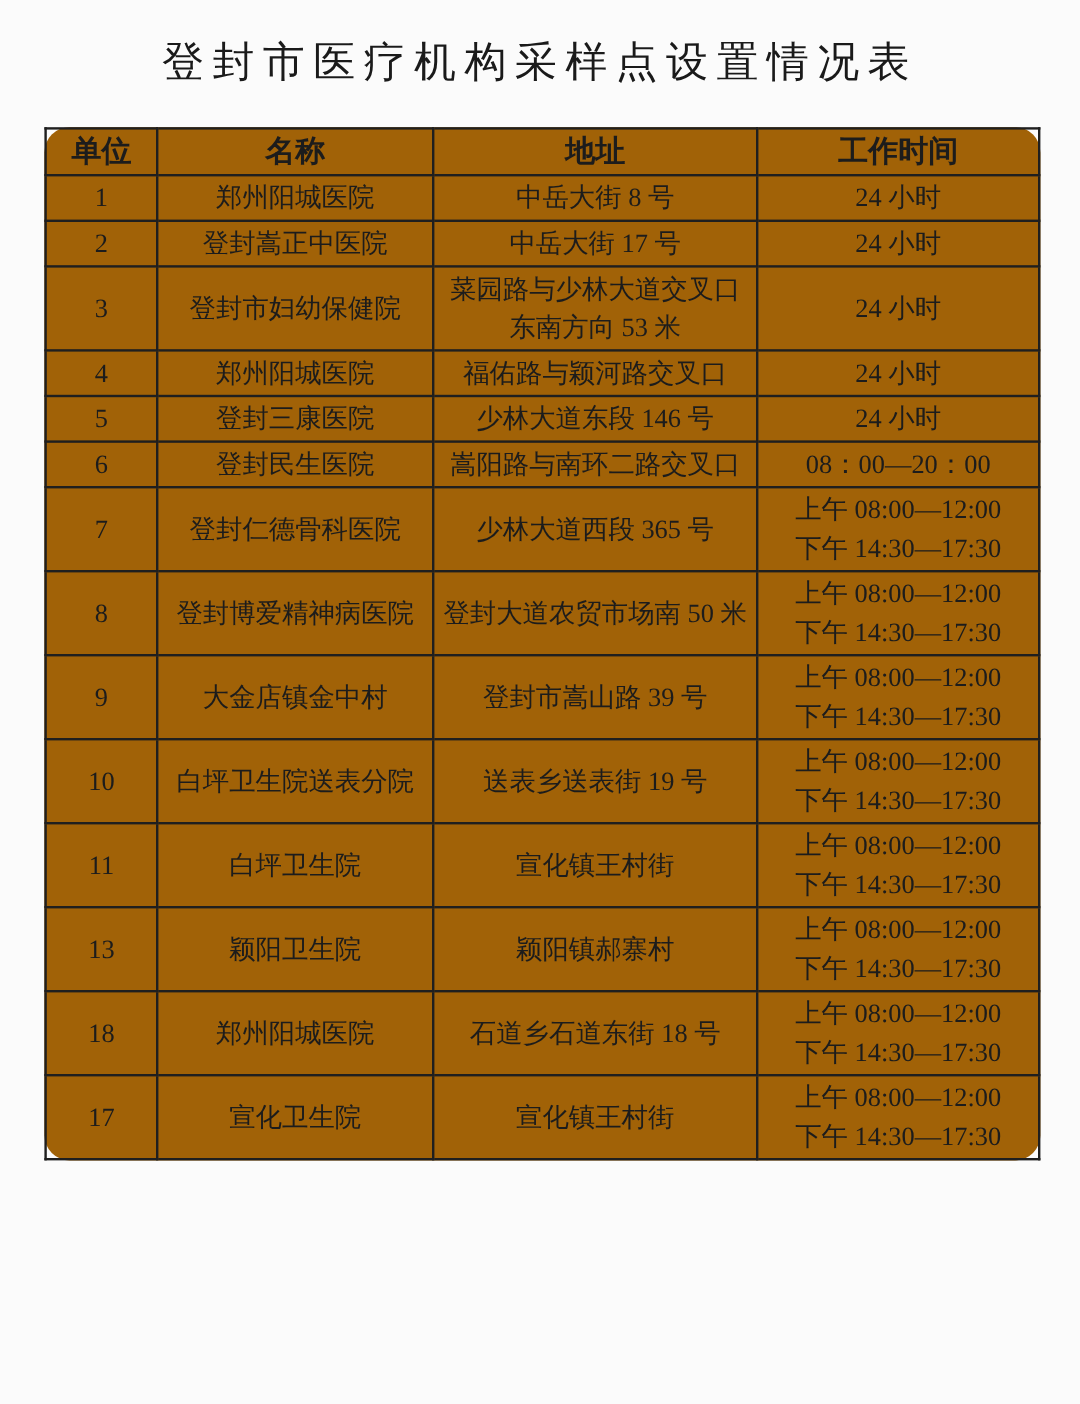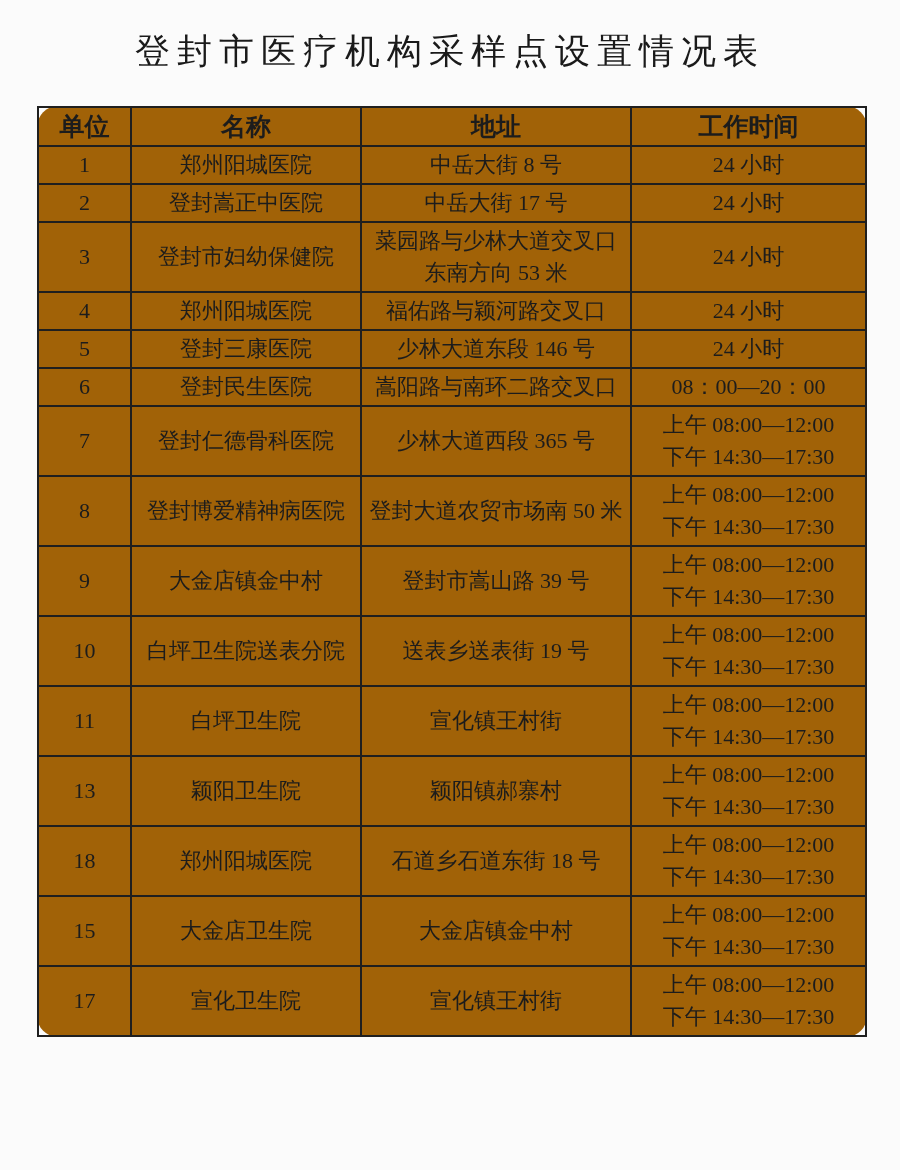--- a/index.html
+++ b/index.html
@@ -263,35 +263,20 @@
         <td>
           <div class="line">石道乡石道东街 18 号</div>
         </td>
         <td>
           <div class="line">上午 08:00—12:00</div>
           <div class="line">下午 14:30—17:30</div>
         </td>
       </tr>
       <tr>
         <td>
-          <div class="line">15</div>
-        </td>
-        <td>
-          <div class="line">大金店卫生院</div>
-        </td>
-        <td>
-          <div class="line">大金店镇金中村</div>
-        </td>
-        <td>
-          <div class="line">上午 08:00—12:00</div>
-          <div class="line">下午 14:30—17:30</div>
-        </td>
-      </tr>
-      <tr>
-        <td>
           <div class="line">17</div>
         </td>
         <td>
           <div class="line">宣化卫生院</div>
         </td>
         <td>
           <div class="line">宣化镇王村街</div>
         </td>
         <td>
           <div class="line">上午 08:00—12:00</div>

